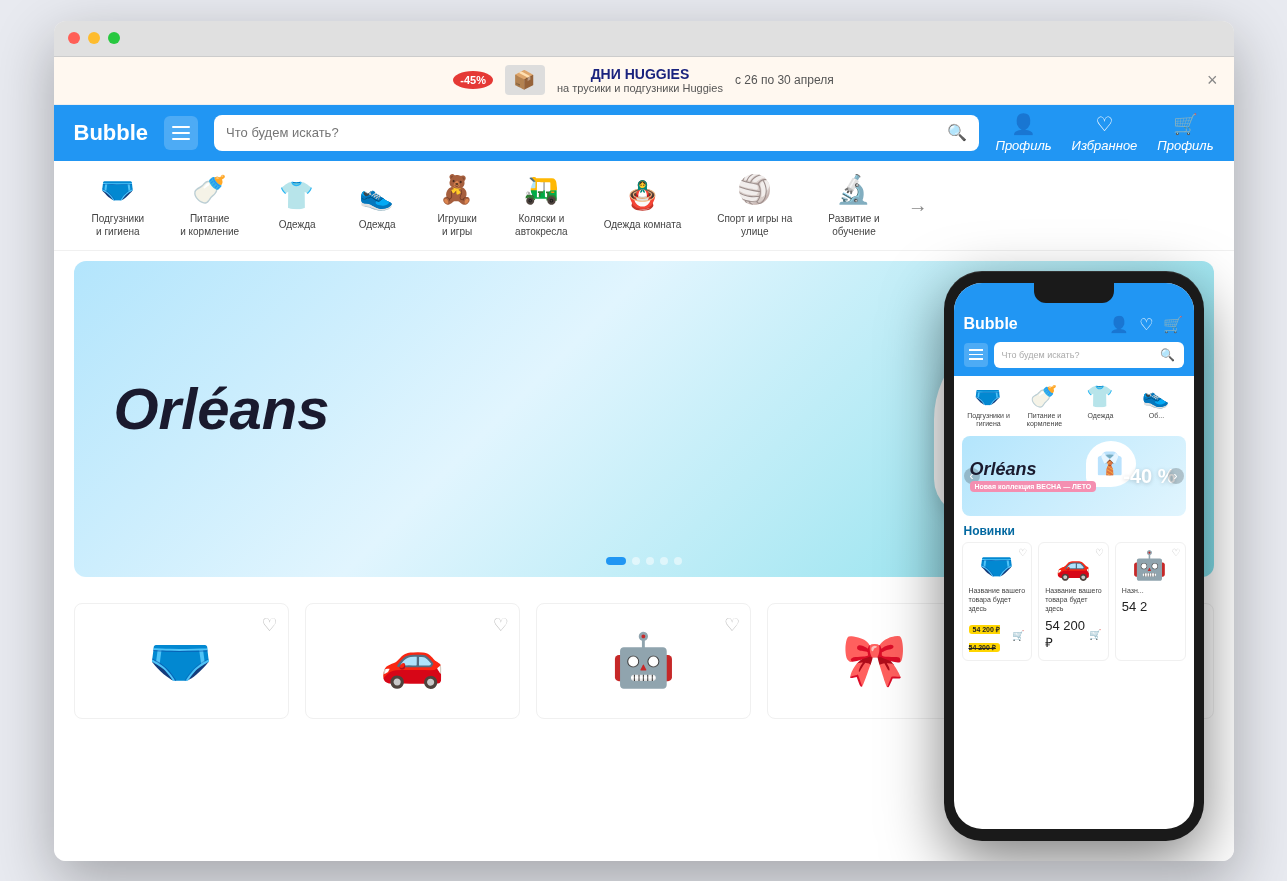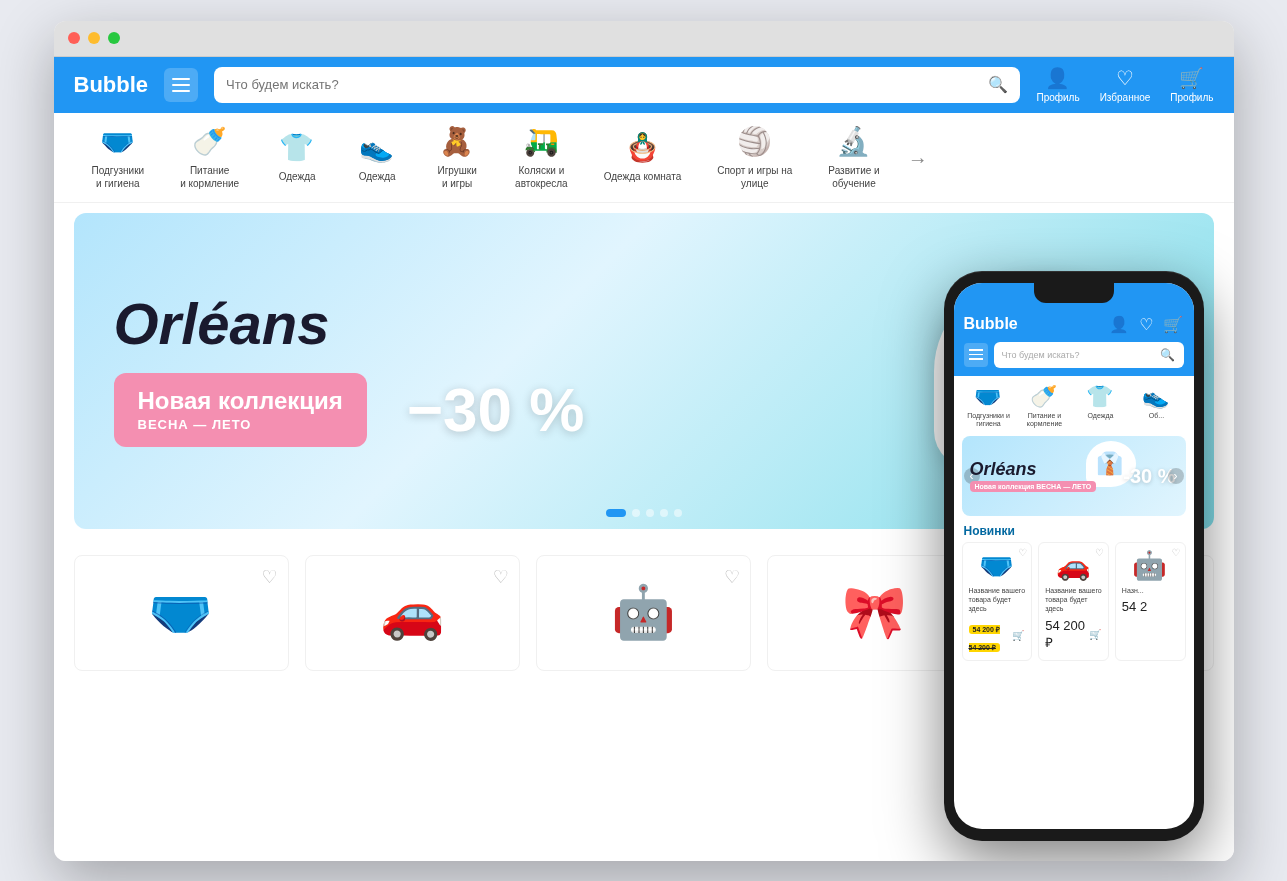--- a/index.html
+++ b/index.html
@@ -162,21 +162,21 @@
     }
     .header-action {
       display: flex;
       flex-direction: column;
       align-items: center;
       color: white;
       cursor: pointer;
       gap: 2px;
     }
     .header-action-icon { font-size: 20px; }
-    .header-action-label { font-size: 10px; }
+    .header-action-label { font-size: 13px; font-style: italic; }
 
     
     .categories-nav {
       display: flex;
       align-items: center;
       padding: 12px 20px;
       gap: 0;
       border-bottom: 1px solid #f0f0f0;
       overflow: hidden;
     }
@@ -537,20 +537,30 @@
 <div class="browser-window">
 
   <div class="browser-chrome">
     <div class="browser-dot dot-red"></div>
     <div class="browser-dot dot-yellow"></div>
     <div class="browser-dot dot-green"></div>
   </div>
 
   <div class="site-content">
 
+    <div class="promo-banner">
+      <span class="promo-badge">-45%</span>
+      <div class="promo-img-placeholder">📦</div>
+      <div>
+        <div class="promo-text-main">ДНИ HUGGIES</div>
+        <div class="promo-text-sub">на трусики и подгузники Huggies</div>
+      </div>
+      <div class="promo-dates">с 26 по 30 апреля</div>
+      <div class="promo-close">×</div>
+    </div>
 
     <div class="header">
       <span class="logo">Bubble</span>
       <button class="hamburger-btn">
         <div class="hamburger-line"></div>
         <div class="hamburger-line"></div>
         <div class="hamburger-line"></div>
       </button>
       <div class="search-bar">
         <input class="search-input" type="text" placeholder="Что будем искать?" style="">
@@ -608,27 +618,20 @@
       <div class="category-item">
         <span class="category-icon">🔬</span>
         <span class="category-label">Развитие и<br>обучение</span>
       </div>
       <span class="nav-more">→</span>
     </div>
 
     <div class="hero-banner">
       <div class="hero-content-left">
         <div class="hero-brand">Orléans</div>
-        <div style="display:flex; align-items:center; gap:20px;">
-          <div class="hero-pink-box">
-            <span class="hero-collection">Новая коллекция</span>
-            <span class="hero-season">ВЕСНА — ЛЕТО</span>
-          </div>
-          <span class="hero-discount">−30 %</span>
-        </div>
       </div>
       <div class="hero-right">
         <div class="hero-bubble">
           <span class="hero-product-emoji">👔</span>
         </div>
       </div>
 
       <div class="hero-dots">
         <div class="hero-dot active"></div>
         <div class="hero-dot"></div>
@@ -711,21 +714,21 @@
         </div>
 
         <div class="phone-hero">
           <div class="phone-hero-content">
             <div class="phone-hero-brand">Orléans</div>
             <div class="phone-hero-pink">
               <div class="phone-hero-pink-text">Новая коллекция ВЕСНА — ЛЕТО</div>
             </div>
           </div>
           <div class="phone-hero-bubble">👔</div>
-          <div class="phone-hero-discount">-30 %</div>
+          <div class="phone-hero-discount">-40 %</div>
 
           <div style="position:absolute;left:2px;top:50%;transform:translateY(-50%);font-size:12px;color:white;background:rgba(0,0,0,0.2);border-radius:50%;width:16px;height:16px;display:flex;align-items:center;justify-content:center;">‹</div>
           <div style="position:absolute;right:2px;top:50%;transform:translateY(-50%);font-size:12px;color:white;background:rgba(0,0,0,0.2);border-radius:50%;width:16px;height:16px;display:flex;align-items:center;justify-content:center;">›</div>
         </div>
 
         <div class="phone-section-title">Новинки</div>
 
         <div class="phone-products-row">
           <div class="phone-product-card">
             <span class="phone-product-heart">♡</span>

